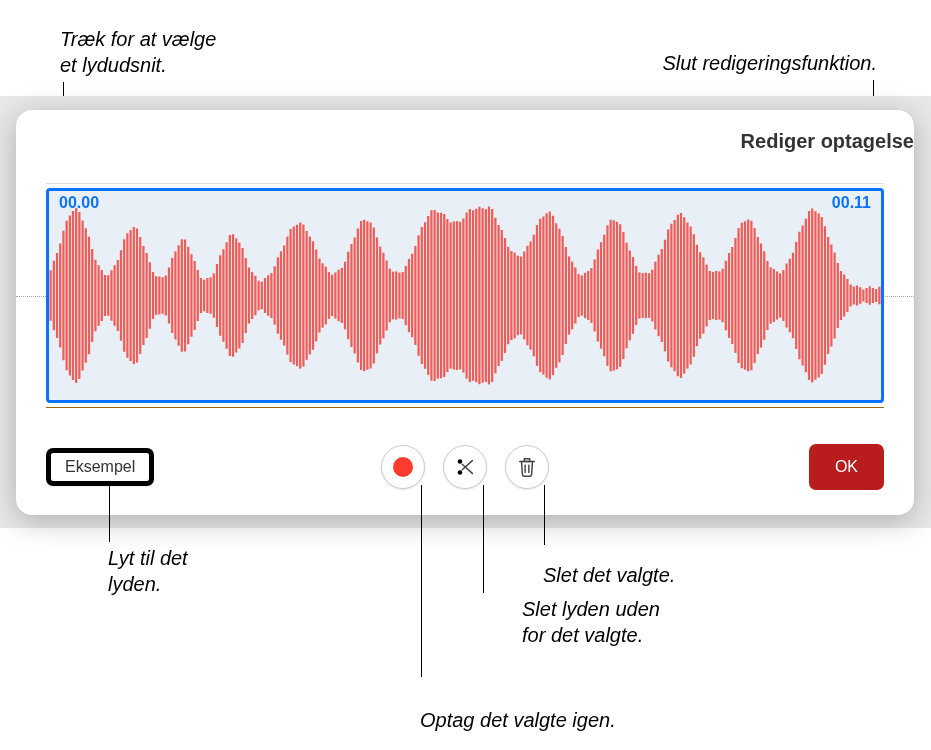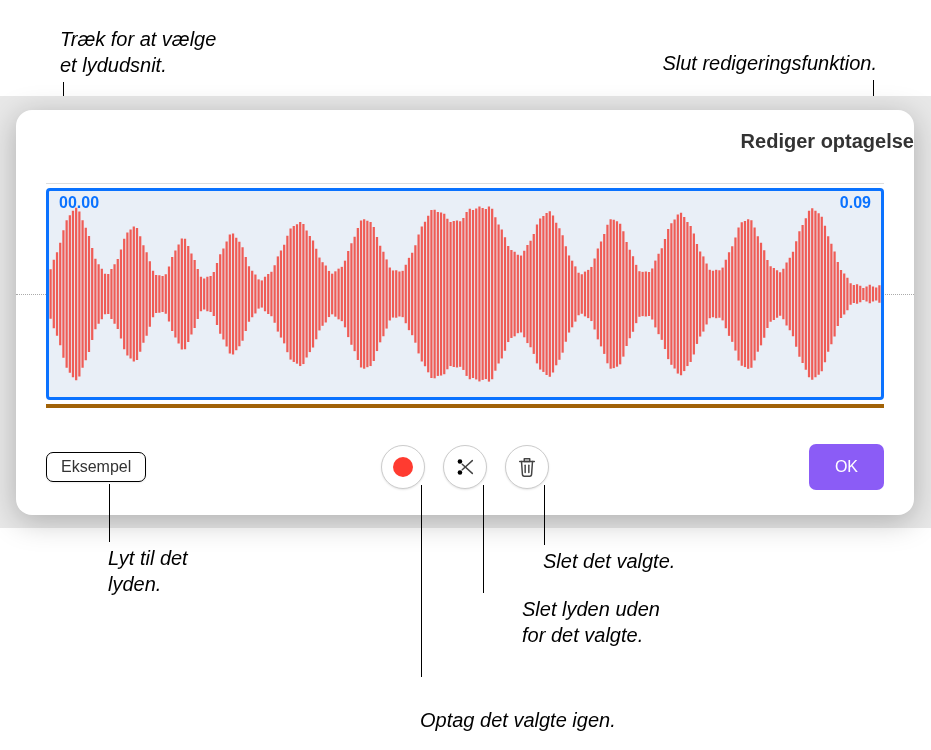--- a/index.html
+++ b/index.html
@@ -58,21 +58,21 @@
       padding-top: 20px;
     }
     
     .waveform-container {
       position: absolute;
       left: 30px;
       right: 30px;
       top: 73px;
       height: 225px;
       border-top: 1px solid #ddd;
-      border-bottom: 4px solid #a16207;
+      border-bottom: 1px solid #a16207;
     }
     
     .waveform-inner {
       position: absolute;
       left: 0;
       right: 0;
       top: 4px;
       bottom: 4px;
       background: #e9eff7;
       border: 3px solid #0a72ff;
@@ -149,21 +149,21 @@
       left: 30px;
       right: 30px;
       bottom: 28px;
       height: 40px;
       display: flex;
       align-items: center;
     }
     
     .preview-btn {
       background: #ffffff;
-      border: 1px solid #000000;
+      border: 5px solid #000000;
       border-radius: 7px;
       padding: 5px 14px;
       font-size: 16px;
       color: #333;
       cursor: pointer;
       box-shadow: 0 1px 2px rgba(0,0,0,0.07);
     }
     
     .center-controls {
       position: absolute;
@@ -189,21 +189,21 @@
     
     .record-dot {
       width: 20px;
       height: 20px;
       border-radius: 50%;
       background: #ff3b30;
     }
     
     .ok-btn {
       margin-left: auto;
-      background: #8b5cf6;
+      background: #b91c1c;
       color: #fff;
       border: none;
       border-radius: 7px;
       padding: 14px 26px;
       font-size: 16px;
       cursor: pointer;
     }
     
     svg.icon {
       width: 22px;
@@ -232,21 +232,21 @@
 
 <div class="editor-panel">
   <div class="panel-title">Rediger optagelse</div>
 
   <div class="waveform-container">
     <div class="center-axis"></div>
     <div class="drag-handle left"></div>
     <div class="drag-handle right"></div>
     <div class="waveform-inner">
       <span class="time-start">00.00</span>
-      <span class="time-end">0.09</span>
+      <span class="time-end">00.11</span>
       <svg class="waveform-svg" viewBox="0 0 830 217" preserveAspectRatio="none">
         <g id="waveform-bars">
             <line x1="1.6" y1="82.3" x2="1.6" y2="134.7" stroke="#ef5c56" stroke-width="2.23"></line>
             <line x1="4.8" y1="72.3" x2="4.8" y2="144.7" stroke="#ef5c56" stroke-width="2.23"></line>
             <line x1="8.0" y1="64.4" x2="8.0" y2="152.6" stroke="#ef5c56" stroke-width="2.23"></line>
             <line x1="11.2" y1="54.6" x2="11.2" y2="162.4" stroke="#ef5c56" stroke-width="2.23"></line>
             <line x1="14.4" y1="41.3" x2="14.4" y2="175.7" stroke="#ef5c56" stroke-width="2.23"></line>
             <line x1="17.6" y1="30.8" x2="17.6" y2="186.2" stroke="#ef5c56" stroke-width="2.23"></line>
             <line x1="20.8" y1="25.5" x2="20.8" y2="191.5" stroke="#ef5c56" stroke-width="2.23"></line>
             <line x1="23.9" y1="20.8" x2="23.9" y2="196.2" stroke="#ef5c56" stroke-width="2.23"></line>
@@ -535,20 +535,20 @@
 
     <button class="ok-btn">OK</button>
   </div>
 </div>
 
 <div class="callout-line" style="left:109px; top:484px; width:1px; height:58px;"></div>
 <div class="callout" style="left:108px; top:545px; white-space:pre;">Lyt til det
 lyden.</div>
 
 <div class="callout-line" style="left:544px; top:485px; width:1px; height:60px;"></div>
-<div class="callout" style="left:543px; top:548px;">Slet det valgte.</div>
+<div class="callout" style="left:543px; top:562px;">Slet det valgte.</div>
 
 <div class="callout-line" style="left:483px; top:485px; width:1px; height:108px;"></div>
 <div class="callout" style="left:482px; top:596px; white-space:pre;margin-left:40px;">Slet lyden uden
 for det valgte.</div>
 
 <div class="callout-line" style="left:421px; top:485px; width:1px; height:192px;"></div>
 <div class="callout" style="left:420px; top:707px;">Optag det valgte igen.</div>
 
 </body></html>

